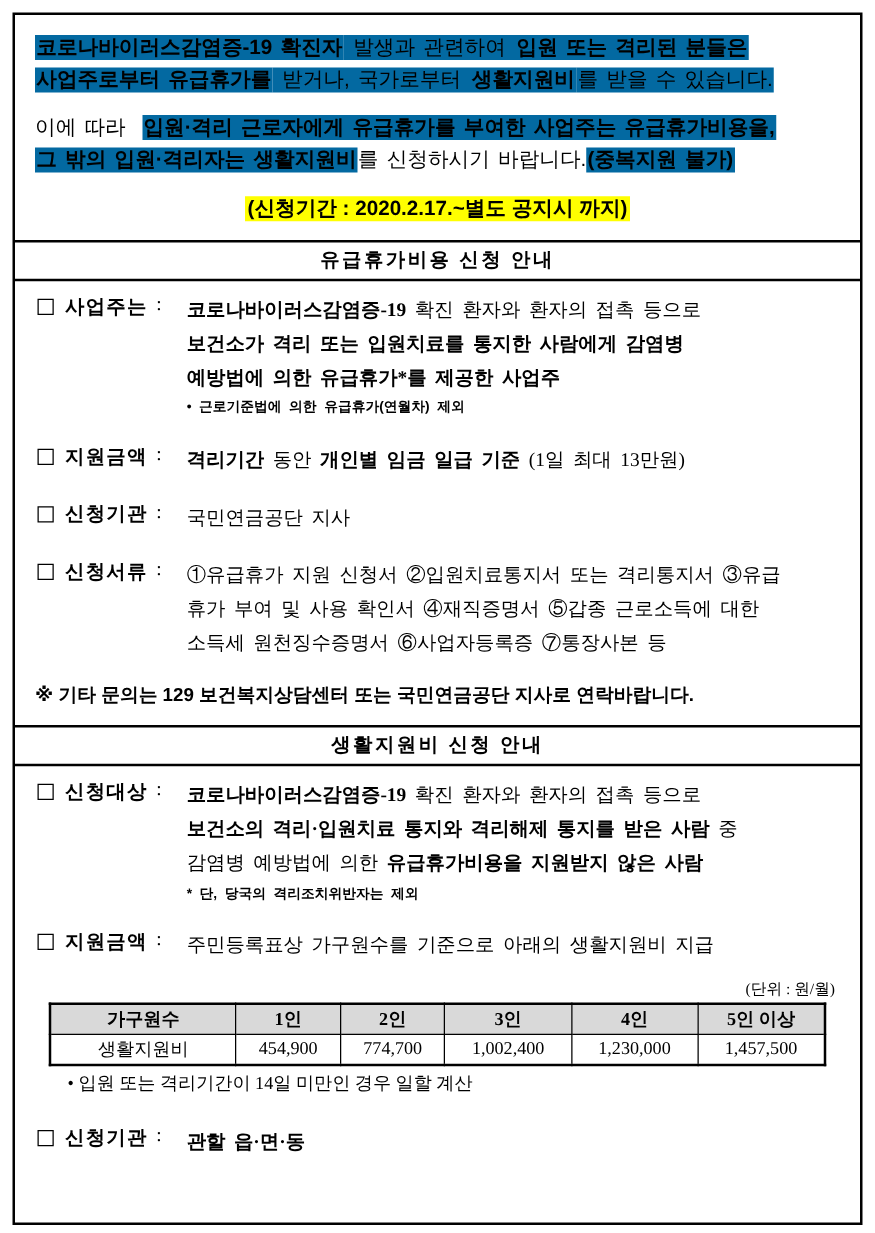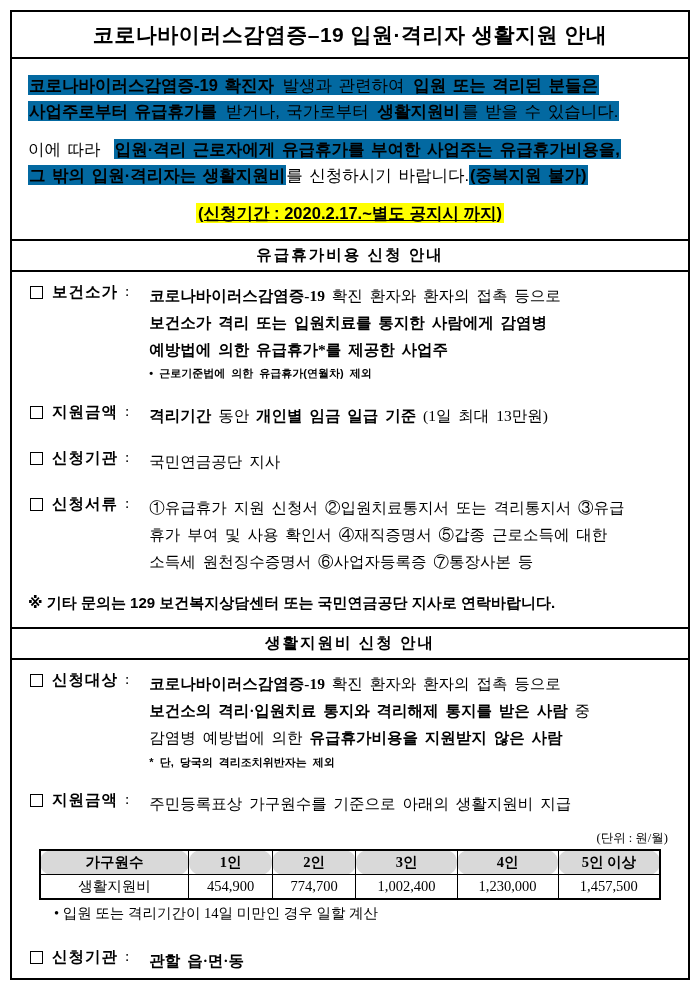--- a/index.html
+++ b/index.html
@@ -19,21 +19,21 @@
     text-align: center; padding: 9px 4px 8px;
     font-size: 21px; font-weight: bold; letter-spacing: 0.5px;
   }
   .intro-row { border-bottom: 2px solid #000; padding: 13px 16px 8px; }
   .intro-p { font-size: 16.5px; line-height: 1.6; word-spacing: 2px; margin-bottom: 11px; }
   .line { white-space: pre-wrap; }
   .b { font-weight: bold; }
   .hl-green { background: #0369a1; padding: 1px 1px; }
   .hl-yellow { background: #ffff00; padding: 1px 2px; }
   .period-line { text-align: center; margin: 14px 0 6px; font-size: 16.5px; }
-  .period-line span { font-weight: bold; text-decoration: underline; }
+  .period-line span { font-weight: bold; }
   .sec-header {
     border-bottom: 2px solid #000; text-align: center;
     font-size: 15.5px; font-weight: bold; padding: 4px 18px; letter-spacing: 2px;
   }
   .sec-body {
     padding: 10px 14px 6px;
     font-family: "Liberation Serif", "DejaVu Serif", serif;
     font-size: 15.5px;
     flex: 0 0 auto;
   }
@@ -55,31 +55,30 @@
     font-family: "Liberation Sans", "DejaVu Sans", sans-serif;
     font-size: 15px; font-weight: bold; margin: 4px 0 8px 2px; white-space: pre-wrap;
   }
   .unit-label { text-align: right; font-size: 12.5px; margin: -6px 6px 2px 0; }
   table.support { border-collapse: collapse; width: 96%; margin: 0 auto 4px; }
   table.support th, table.support td {
     border: 1px solid #000; text-align: center; padding: 2px 2px;
     font-size: 14.5px;
   }
   table.support { border: 2px solid #000; }
-  table.support th { background: #d9d9d9; font-weight: bold; border-radius: 12px; }
+  table.support th { background: #d9d9d9; font-weight: bold; }
   table.support .col-first { width: 24%; }
   .table-note { font-size: 14.5px; margin: 4px 0 24px 28px; }
   .gap-lg { margin-bottom: 26px; }
 </style>
 </head>
 <body>
 
 <div class="doc">
 
-  <div class="title-row">코로나바이러스감염증–19 입원·격리자 생활지원 안내</div>
 
   <div class="intro-row">
     <div class="intro-p">
       <div class="line"><span class="b hl-green">코로나바이러스감염증-19 확진자</span><span class="hl-green"> 발생과 관련하여 </span><span class="b hl-green">입원 또는 격리된 분들은</span></div>
       <div class="line"><span class="b hl-green">사업주로부터 유급휴가를</span><span class="hl-green"> 받거나, 국가로부터 </span><span class="b hl-green">생활지원비</span><span class="hl-green">를 받을 수 있습니다.</span></div>
     </div>
     <div class="intro-p">
       <div class="line"><span>이에 따라  </span><span class="b hl-green">입원·격리 근로자에게 유급휴가를 부여한 사업주는 유급휴가비용을,</span></div>
       <div class="line"><span class="b hl-green">그 밖의 입원·격리자는 생활지원비</span><span>를 신청하시기 바랍니다.</span><span class="b hl-green">(중복지원 불가)</span></div>
     </div>
@@ -87,21 +86,21 @@
       <span class="hl-yellow">(신청기간 : 2020.2.17.~별도 공지시 까지)</span>
     </div>
   </div>
 
   <div class="sec-header">유급휴가비용 신청 안내</div>
 
   <div class="sec-body first">
 
     <div class="item">
       <span class="chk"></span>
-      <span class="ilbl">보건소가</span>
+      <span class="ilbl">사업주는</span>
       <span class="icolon">:</span>
       <div class="icontent">
         <div class="line"><span class="b">코로나바이러스감염증-19</span><span> 확진 환자와 환자의 접촉 등으로</span></div>
         <div class="line"><span class="b">보건소가 격리 또는 입원치료를 통지한 사람에게 감염병</span></div>
         <div class="line"><span class="b">예방법에 의한 유급휴가*를 제공한 사업주</span></div>
         <div class="subnote">• 근로기준법에 의한 유급휴가(연월차) 제외</div>
       </div>
     </div>
 
     <div class="item">

